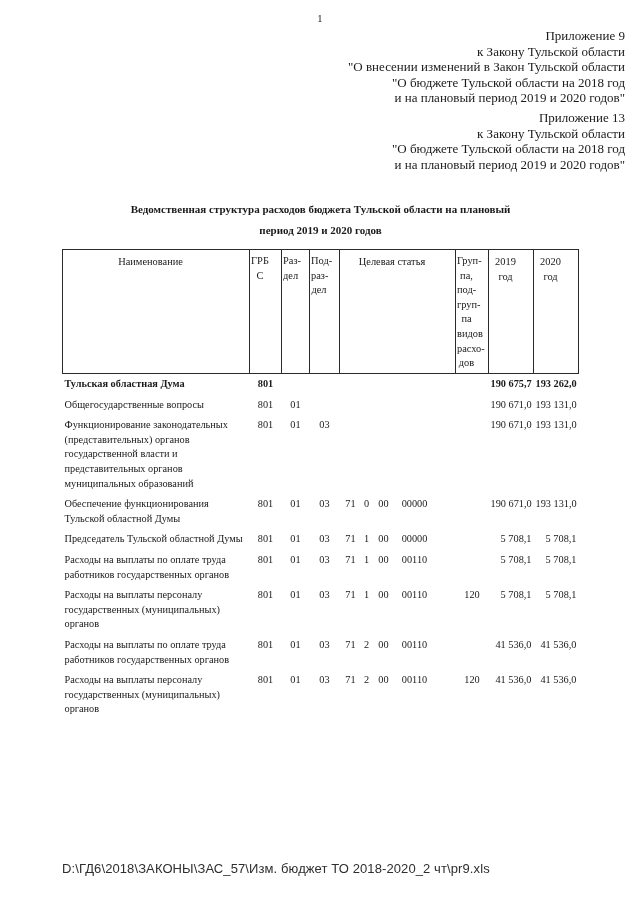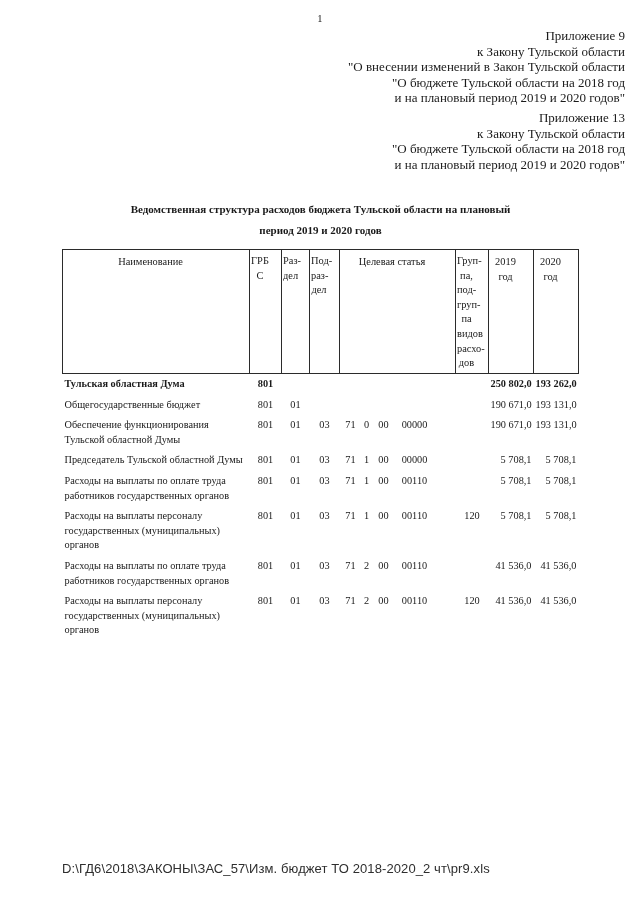--- a/index.html
+++ b/index.html
@@ -204,28 +204,38 @@
         </tr>
       </thead>
       <tbody>
           <tr class="bold">
             <td class="c-name">Тульская областная Дума</td>
             <td class="c-num mid">801</td>
             <td class="c-num mid"></td>
             <td class="c-num mid"></td>
             <td class="c-cs mid"></td>
             <td class="c-num mid"></td>
-            <td class="c-money mid">250 802,0</td>
+            <td class="c-money mid">190 675,7</td>
             <td class="c-money mid">193 262,0</td>
           </tr>
           <tr>
-            <td class="c-name">Общегосударственные бюджет</td>
-            <td class="c-num mid">801</td>
-            <td class="c-num mid">01</td>
-            <td class="c-num mid"></td>
+            <td class="c-name">Общегосударственные вопросы</td>
+            <td class="c-num mid">801</td>
+            <td class="c-num mid">01</td>
+            <td class="c-num mid"></td>
+            <td class="c-cs mid"></td>
+            <td class="c-num mid"></td>
+            <td class="c-money mid">190 671,0</td>
+            <td class="c-money mid">193 131,0</td>
+          </tr>
+          <tr>
+            <td class="c-name">Функционирование законодательных (представительных) органов государственной власти и представительных органов муниципальных образований</td>
+            <td class="c-num mid">801</td>
+            <td class="c-num mid">01</td>
+            <td class="c-num mid">03</td>
             <td class="c-cs mid"></td>
             <td class="c-num mid"></td>
             <td class="c-money mid">190 671,0</td>
             <td class="c-money mid">193 131,0</td>
           </tr>
           <tr>
             <td class="c-name">Обеспечение функционирования Тульской областной Думы</td>
             <td class="c-num mid">801</td>
             <td class="c-num mid">01</td>
             <td class="c-num mid">03</td>

